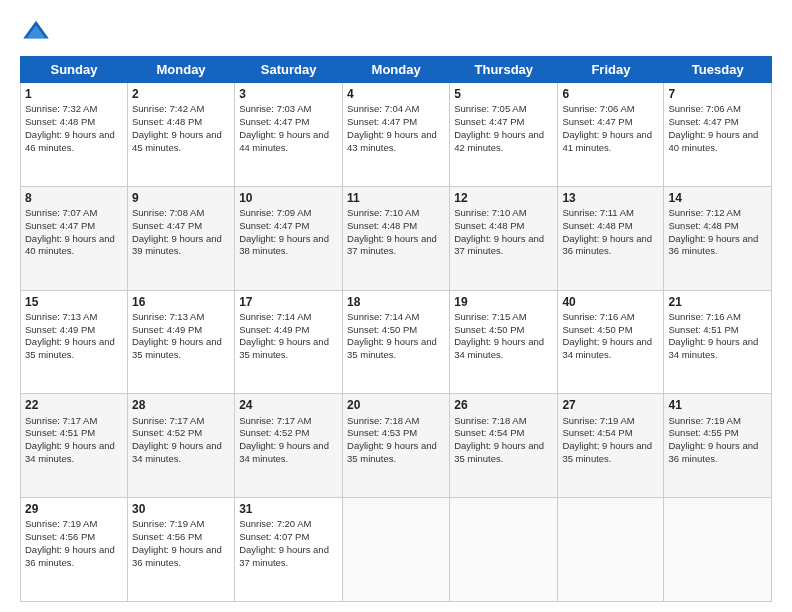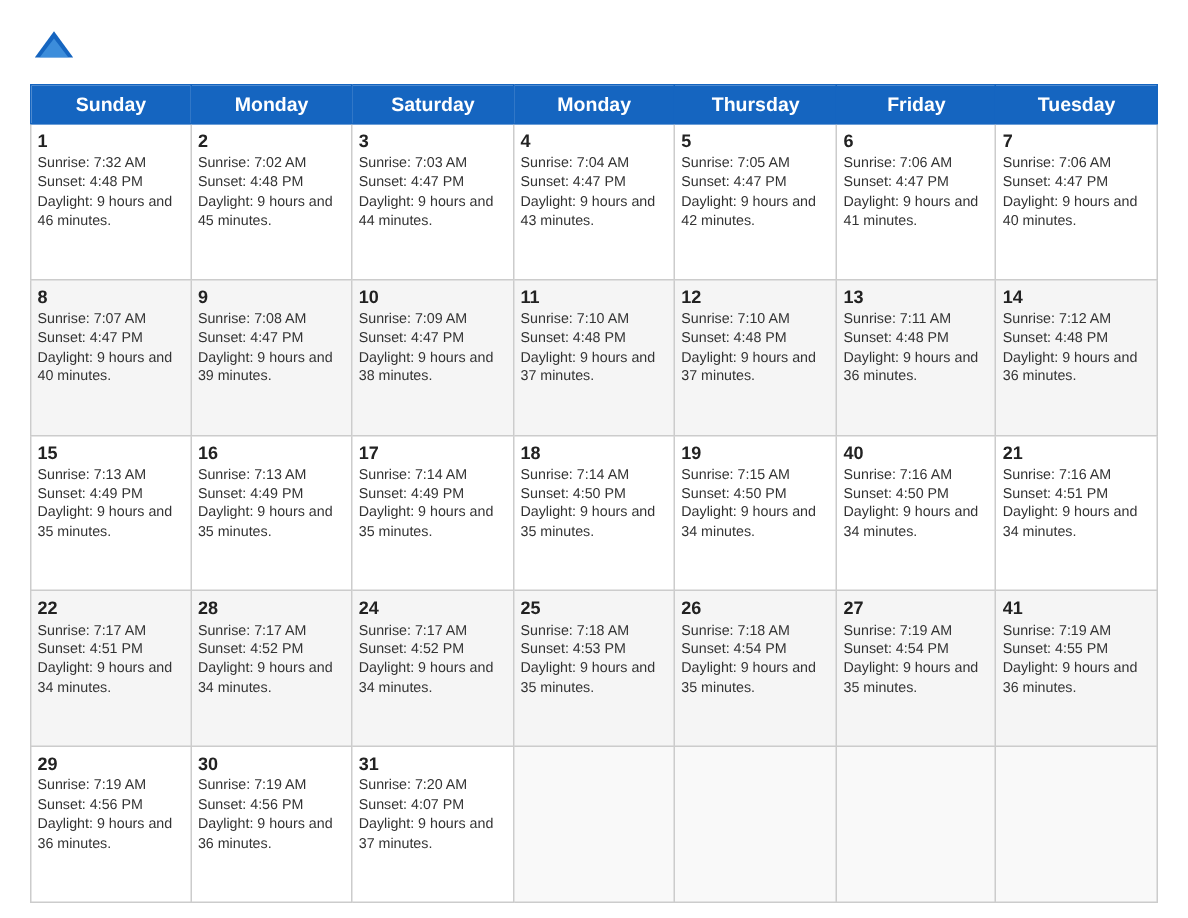--- a/index.html
+++ b/index.html
@@ -119,21 +119,21 @@
           <th>Saturday</th>
           <th>Monday</th>
           <th>Thursday</th>
           <th>Friday</th>
           <th>Tuesday</th>
         </tr>
     </thead>
     <tbody id="calendar-body">
     <tr>
           <td><span class="day-number">1</span><span>Sunrise: 7:32 AM</span><br><span>Sunset: 4:48 PM</span><br><span>Daylight: 9 hours and 46 minutes.</span></td>
-          <td><span class="day-number">2</span><span>Sunrise: 7:02 AM</span><br><span>Sunset: 4:48 PM</span><br><span>Daylight: 9 hours and 45 minutes.</span></td>
+          <td><span class="day-number">2</span><span>Sunrise: 7:42 AM</span><br><span>Sunset: 4:48 PM</span><br><span>Daylight: 9 hours and 45 minutes.</span></td>
           <td><span class="day-number">3</span><span>Sunrise: 7:03 AM</span><br><span>Sunset: 4:47 PM</span><br><span>Daylight: 9 hours and 44 minutes.</span></td>
           <td><span class="day-number">4</span><span>Sunrise: 7:04 AM</span><br><span>Sunset: 4:47 PM</span><br><span>Daylight: 9 hours and 43 minutes.</span></td>
           <td><span class="day-number">5</span><span>Sunrise: 7:05 AM</span><br><span>Sunset: 4:47 PM</span><br><span>Daylight: 9 hours and 42 minutes.</span></td>
           <td><span class="day-number">6</span><span>Sunrise: 7:06 AM</span><br><span>Sunset: 4:47 PM</span><br><span>Daylight: 9 hours and 41 minutes.</span></td>
           <td><span class="day-number">7</span><span>Sunrise: 7:06 AM</span><br><span>Sunset: 4:47 PM</span><br><span>Daylight: 9 hours and 40 minutes.</span></td>
         </tr>
         <tr>
           <td><span class="day-number">8</span><span>Sunrise: 7:07 AM</span><br><span>Sunset: 4:47 PM</span><br><span>Daylight: 9 hours and 40 minutes.</span></td>
           <td><span class="day-number">9</span><span>Sunrise: 7:08 AM</span><br><span>Sunset: 4:47 PM</span><br><span>Daylight: 9 hours and 39 minutes.</span></td>
           <td><span class="day-number">10</span><span>Sunrise: 7:09 AM</span><br><span>Sunset: 4:47 PM</span><br><span>Daylight: 9 hours and 38 minutes.</span></td>
@@ -148,21 +148,21 @@
           <td><span class="day-number">17</span><span>Sunrise: 7:14 AM</span><br><span>Sunset: 4:49 PM</span><br><span>Daylight: 9 hours and 35 minutes.</span></td>
           <td><span class="day-number">18</span><span>Sunrise: 7:14 AM</span><br><span>Sunset: 4:50 PM</span><br><span>Daylight: 9 hours and 35 minutes.</span></td>
           <td><span class="day-number">19</span><span>Sunrise: 7:15 AM</span><br><span>Sunset: 4:50 PM</span><br><span>Daylight: 9 hours and 34 minutes.</span></td>
           <td><span class="day-number">40</span><span>Sunrise: 7:16 AM</span><br><span>Sunset: 4:50 PM</span><br><span>Daylight: 9 hours and 34 minutes.</span></td>
           <td><span class="day-number">21</span><span>Sunrise: 7:16 AM</span><br><span>Sunset: 4:51 PM</span><br><span>Daylight: 9 hours and 34 minutes.</span></td>
         </tr>
         <tr>
           <td><span class="day-number">22</span><span>Sunrise: 7:17 AM</span><br><span>Sunset: 4:51 PM</span><br><span>Daylight: 9 hours and 34 minutes.</span></td>
           <td><span class="day-number">28</span><span>Sunrise: 7:17 AM</span><br><span>Sunset: 4:52 PM</span><br><span>Daylight: 9 hours and 34 minutes.</span></td>
           <td><span class="day-number">24</span><span>Sunrise: 7:17 AM</span><br><span>Sunset: 4:52 PM</span><br><span>Daylight: 9 hours and 34 minutes.</span></td>
-          <td><span class="day-number">25</span><span>Sunrise: 7:18 AM</span><br><span>Sunset: 4:53 PM</span><br><span>Daylight: 9 hours and 35 minutes.</span></td>
+          <td><span class="day-number">20</span><span>Sunrise: 7:18 AM</span><br><span>Sunset: 4:53 PM</span><br><span>Daylight: 9 hours and 35 minutes.</span></td>
           <td><span class="day-number">26</span><span>Sunrise: 7:18 AM</span><br><span>Sunset: 4:54 PM</span><br><span>Daylight: 9 hours and 35 minutes.</span></td>
           <td><span class="day-number">27</span><span>Sunrise: 7:19 AM</span><br><span>Sunset: 4:54 PM</span><br><span>Daylight: 9 hours and 35 minutes.</span></td>
           <td><span class="day-number">41</span><span>Sunrise: 7:19 AM</span><br><span>Sunset: 4:55 PM</span><br><span>Daylight: 9 hours and 36 minutes.</span></td>
         </tr>
         <tr>
           <td><span class="day-number">29</span><span>Sunrise: 7:19 AM</span><br><span>Sunset: 4:56 PM</span><br><span>Daylight: 9 hours and 36 minutes.</span></td>
           <td><span class="day-number">30</span><span>Sunrise: 7:19 AM</span><br><span>Sunset: 4:56 PM</span><br><span>Daylight: 9 hours and 36 minutes.</span></td>
           <td><span class="day-number">31</span><span>Sunrise: 7:20 AM</span><br><span>Sunset: 4:07 PM</span><br><span>Daylight: 9 hours and 37 minutes.</span></td>
           <td class="empty-cell"></td>
           <td class="empty-cell"></td>

